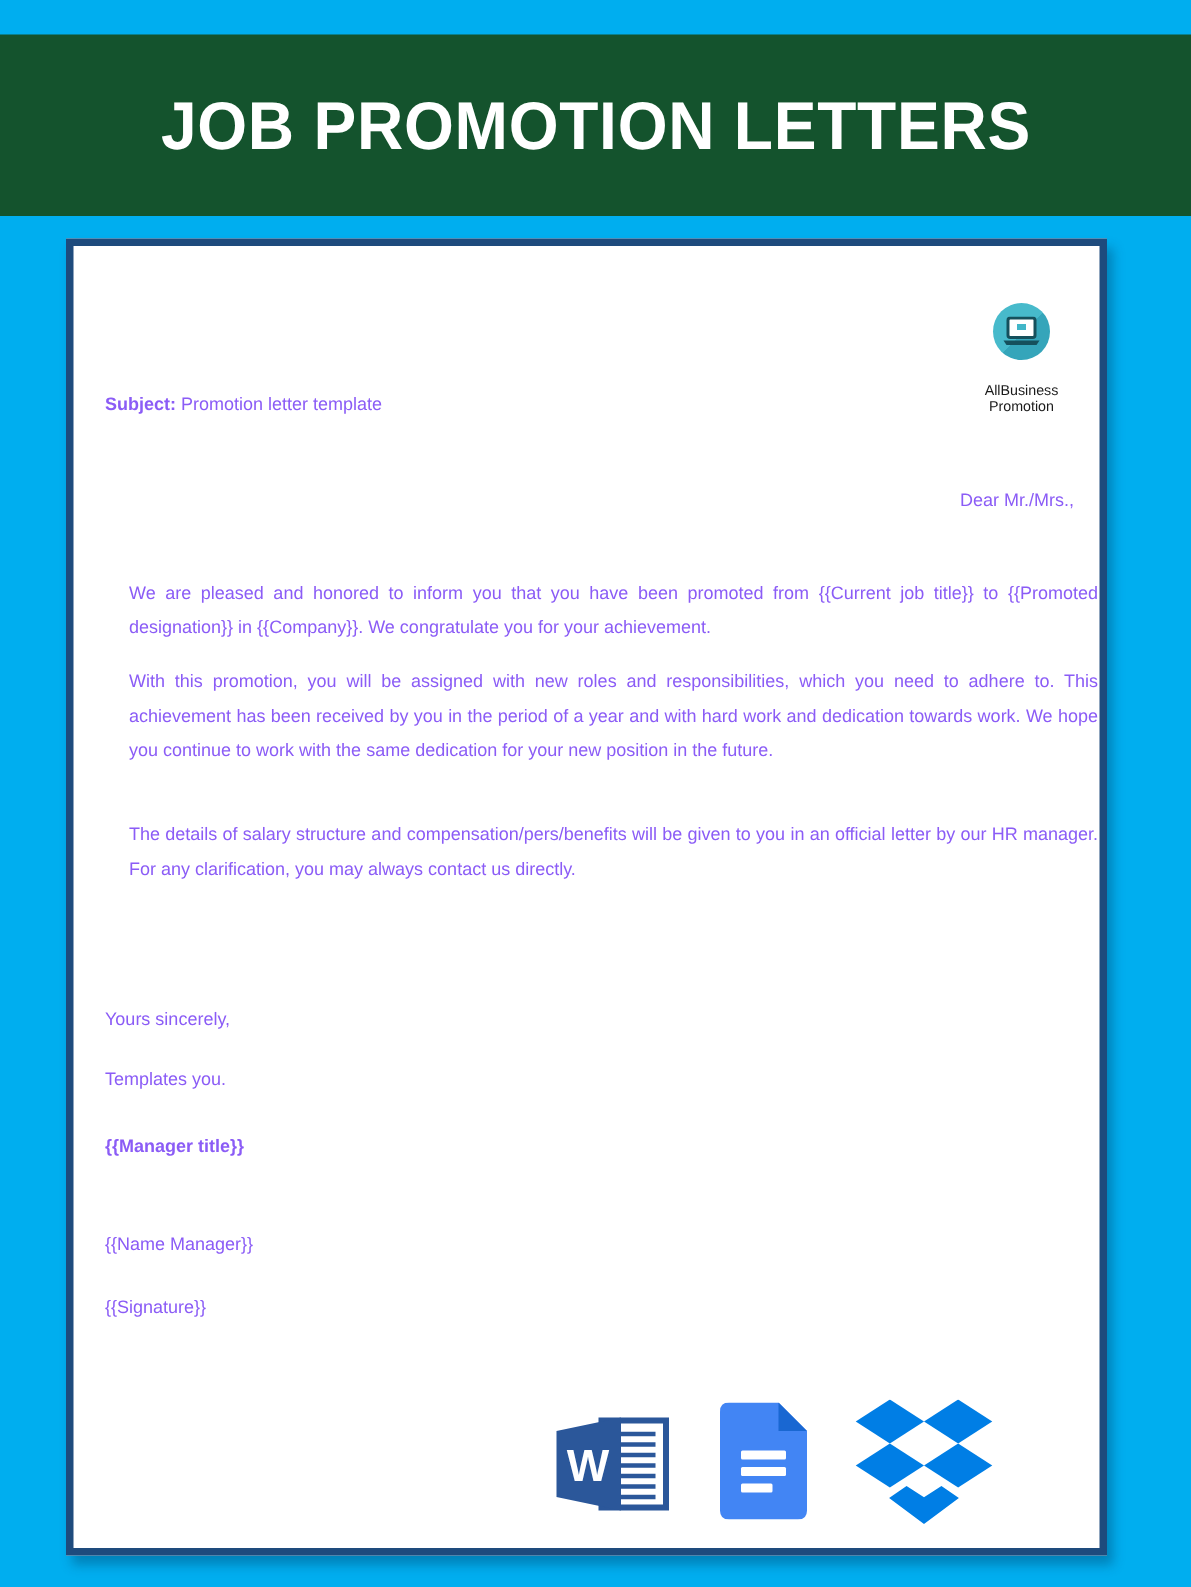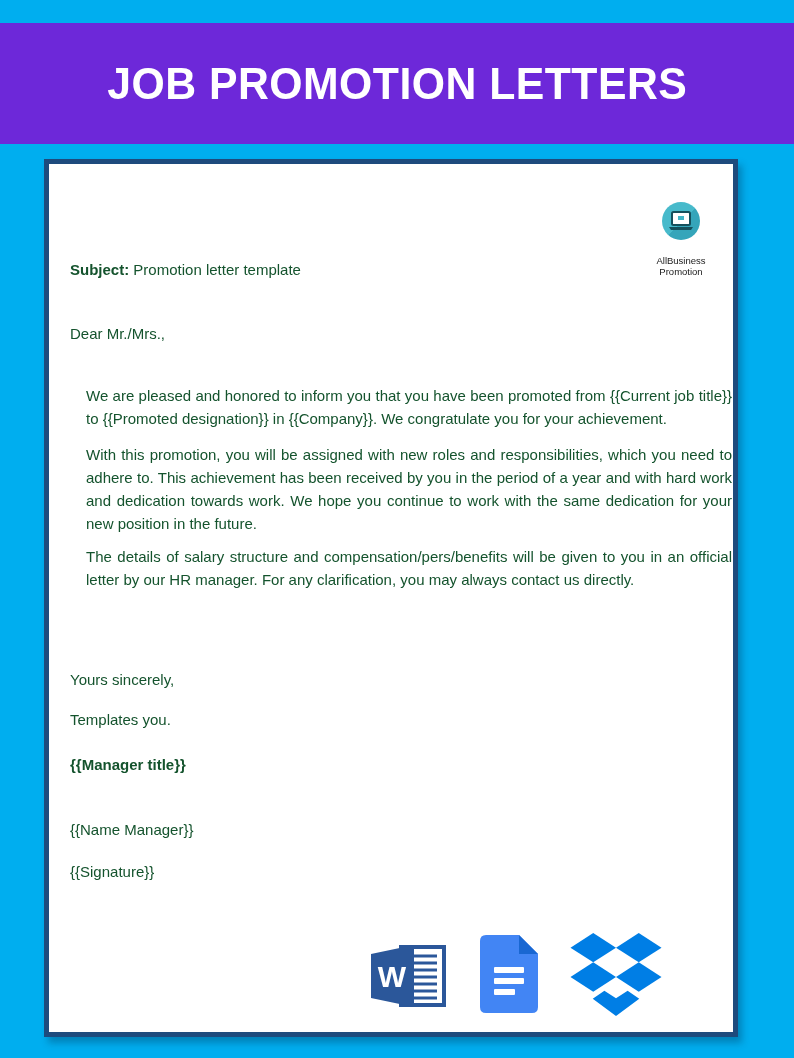--- a/index.html
+++ b/index.html
@@ -14,21 +14,21 @@
     font-family: "Liberation Sans", sans-serif;
     overflow: hidden;
   }
   
   .header-band {
     position: absolute;
     top: 23px;
     left: 0;
     width: 794px;
     height: 121px;
-    background: #6d28d9;
+    background: #14532d;
     display: flex;
     align-items: center;
     justify-content: center;
   }
   .header-title {
     color: #ffffff;
     font-size: 45px;
     font-weight: bold;
     letter-spacing: 0.5px;
     transform: scaleX(0.95);
@@ -68,23 +68,23 @@
     margin-top: 15px;
     font-size: 9.5px;
     line-height: 11px;
     color: #1a1a1a;
   }
   
   .tblock {
     position: absolute;
     left: 21px;
     width: 646px;
-    font-size: 15px;
+    font-size: 12px;
     line-height: 23px;
-    color: #14532d;
+    color: #8b5cf6;
   }
   .tblock.justify { text-align: justify; margin-left: 16px; }
   .b { font-weight: bold; }
   
   .app-icon { position: absolute; }
   .icon-word    { left: 318px; top: 778px; width: 80px; height: 68px; }
   .icon-docs    { left: 431px; top: 771px; width: 58px; height: 78px; }
   .icon-dropbox { left: 521px; top: 769px; width: 92px; height: 88px; }
   .app-icon svg { width: 100%; height: 100%; display: block; }
 </style>
@@ -109,21 +109,21 @@
       <div>AllBusiness</div>
       <div>Promotion</div>
     </div>
   </div>
 
   <div class="tblock" style="top:94px;">
     <span class="b">Subject:</span>
     <span>Promotion letter template</span>
   </div>
 
-  <div class="tblock" style="top:158px;">Dear Mr./Mrs.,</div>
+  <div class="tblock" style="top:158px;text-align:right;">Dear Mr./Mrs.,</div>
 
   <div class="tblock justify" style="top:220px;">We are pleased and honored to inform you that you have been promoted from {{Current job title}} to {{Promoted designation}} in {{Company}}. We congratulate you for your achievement.</div>
   <div class="tblock justify" style="top:279px;">With this promotion, you will be assigned with new roles and responsibilities, which you need to adhere to. This achievement has been received by you in the period of a year and with hard work and dedication towards work. We hope you continue to work with the same dedication for your new position in the future.</div>
   <div class="tblock justify" style="top:381px;">The details of salary structure and compensation/pers/benefits will be given to you in an official letter by our HR manager. For any clarification, you may always contact us directly.</div>
 
   <div class="tblock" style="top:504px;">Yours sincerely,</div>
   <div class="tblock" style="top:544px;">Templates you.</div>
 
   <div class="tblock" style="top:589px;font-weight:bold;">{{Manager title}}</div>
   <div class="tblock" style="top:654px;">{{Name Manager}}</div>

